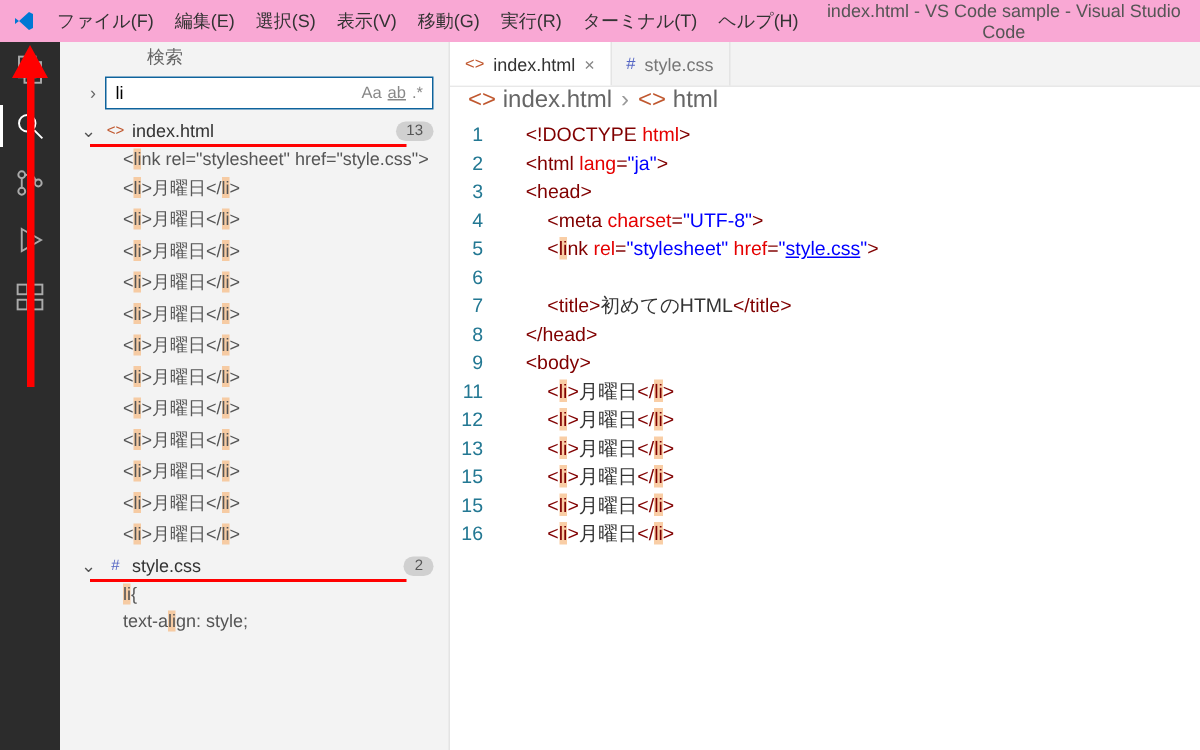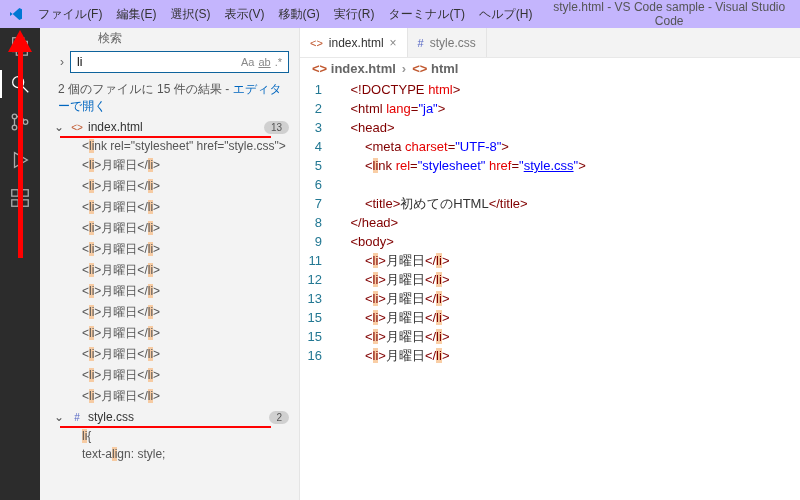--- a/index.html
+++ b/index.html
@@ -1,18 +1,18 @@
 <!DOCTYPE html>
 <html><head>
 <meta charset="utf-8">
 <style>
 * { margin: 0; padding: 0; box-sizing: border-box; font-family: "Segoe UI", "Meiryo", sans-serif; }
 body { width: 800px; height: 500px; background: #fff; overflow: hidden; font-size: 12px; color: #333; }
 .window { display: flex; flex-direction: column; height: 100%; }
-.titlebar { height: 28px; background: #c4b5fd; display: flex; align-items: center; padding: 0 8px; gap: 14px; color: #333; }
+.titlebar { height: 28px; background: #f9a8d4; display: flex; align-items: center; padding: 0 8px; gap: 14px; color: #333; }
 .titlebar .logo { width: 16px; height: 16px; }
 .titlebar .menus { display: flex; gap: 14px; }
 .titlebar .menus span { cursor: pointer; }
 .titlebar .title { flex: 1; text-align: center; color: #555; }
 .main { flex: 1; display: flex; overflow: hidden; }
 .activitybar { width: 40px; background: #2c2c2c; display: flex; flex-direction: column; align-items: center; padding-top: 6px; gap: 14px; }
 .activitybar .icon { width: 24px; height: 24px; display: flex; align-items: center; justify-content: center; color: #aaa; cursor: pointer; position: relative; }
 .activitybar .icon.active { color: #fff; }
 .activitybar .icon.active::before { content:""; position:absolute; left:-8px; top:-2px; bottom:-2px; width:2px; background:#fff; }
 .activitybar svg { width: 22px; height: 22px; stroke: currentColor; fill: none; stroke-width: 1.4; }
@@ -38,21 +38,21 @@
 .underline-red { position: relative; }
 .underline-red::after { content:""; position:absolute; left:8px; right:24px; bottom:-1px; height:2px; background:red; }
 .res-line { padding: 2px 4px 2px 30px; color: #555; white-space: nowrap; overflow: hidden; text-overflow: ellipsis; font-size: 12px; cursor: pointer; }
 .res-line .hl { background: rgba(246,185,128,.7); }
 .editor { flex: 1; display: flex; flex-direction: column; overflow: hidden; background: #fff; }
 .tabs { height: 30px; display: flex; align-items: stretch; border-bottom: 1px solid #e8e8e8; background: #f3f3f3; }
 .tab { display: flex; align-items: center; gap: 6px; padding: 0 10px; font-size: 12px; cursor: pointer; border-right: 1px solid #e4e4e4; color: #777; }
 .tab.active { background: #fff; color: #333; }
 .tab .fic { font-size: 11px; }
 .tab .cls { color: #888; }
-.crumbs { height: 20px; display: flex; align-items: center; gap: 6px; padding: 0 12px; font-size: 13px; color: #666; font-weight: bold; }
+.crumbs { height: 20px; display: flex; align-items: flex-start; gap: 6px; padding: 0 12px; font-size: 16px; color: #666; }
 .crumbs .sep { color: #999; }
 .code { flex: 1; overflow: auto; font-family: Consolas, monospace; font-size: 13px; line-height: 19px; padding: 2px 0; }
 .cl { display: flex; }
 .cl .ln { width: 36px; text-align: right; color: #237893; padding-right: 14px; user-select: none; }
 .cl .tx { flex: 1; white-space: pre; }
 .pun { color: #800000; }
 .tag { color: #800000; }
 .attn { color: #e50000; }
 .attv { color: #0000ff; }
 .doct { color: #800000; }
@@ -74,21 +74,21 @@
     <div class="menus" id="menus">
         <span>ファイル(F)</span>
         <span>編集(E)</span>
         <span>選択(S)</span>
         <span>表示(V)</span>
         <span>移動(G)</span>
         <span>実行(R)</span>
         <span>ターミナル(T)</span>
         <span>ヘルプ(H)</span>
       </div>
-    <div class="title">style.html - VS Code sample - Visual Studio Code</div>
+    <div class="title">index.html - VS Code sample - Visual Studio Code</div>
   </div>
 
   <div class="main">
     <div class="activitybar">
       <div class="icon">
           <svg viewBox="0 0 24 24">
             <rect x="4" y="3" width="12" height="15"></rect>
             <rect x="8" y="7" width="12" height="15"></rect>
           </svg>
         </div>
@@ -132,23 +132,20 @@
         <span class="chev">›</span>
         <div class="searchbox">
           <input value="li" style="">
           <div class="opts">
             <span>Aa</span>
             <span style="text-decoration:underline">ab</span>
             <span>.*</span>
           </div>
         </div>
       </div>
-      <div class="summary">
-        <span>2 個のファイルに 15 件の結果 - </span><a>エディターで開く</a>
-      </div>
       <div class="results" id="results">
           <div class="res-file underline-red">
             <span class="twist">⌄</span>
             <span class="fic fic-html">&lt;&gt;</span>
             <span class="nm">index.html</span>
             <span class="cnt">13</span>
           </div>
           <div class="res-line"><span>&lt;</span><span class="hl">li</span><span>nk rel="stylesheet" href="style.css"&gt;</span></div>
           <div class="res-line"><span>&lt;</span><span class="hl">li</span><span>&gt;月曜日&lt;/</span><span class="hl">li</span><span>&gt;</span></div>
           <div class="res-line"><span>&lt;</span><span class="hl">li</span><span>&gt;月曜日&lt;/</span><span class="hl">li</span><span>&gt;</span></div>

